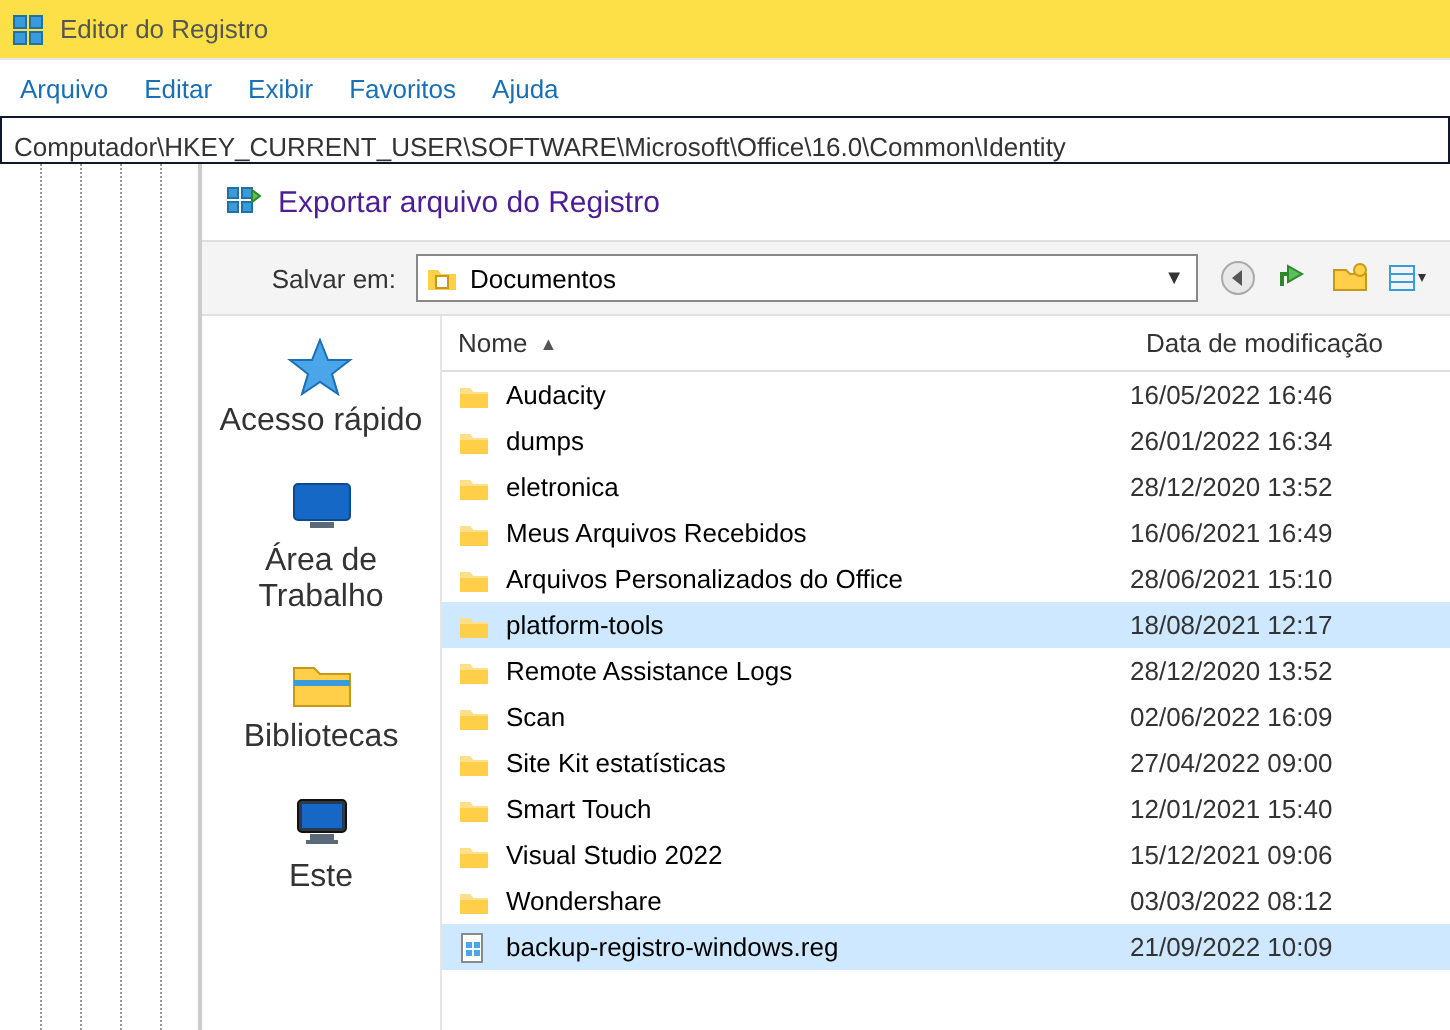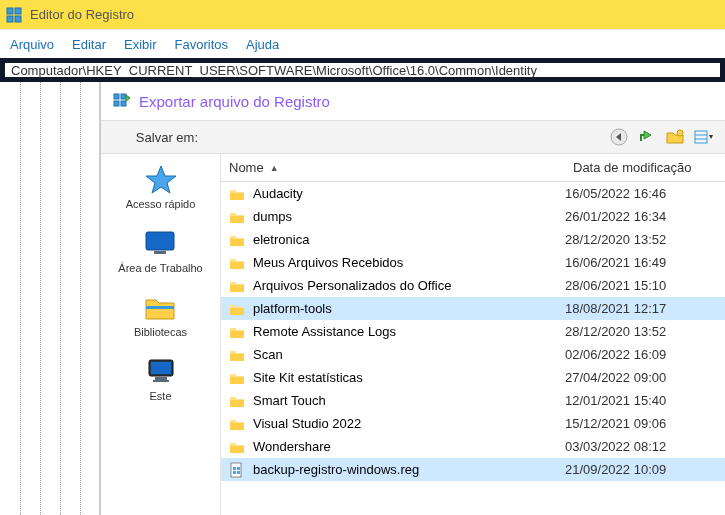--- a/index.html
+++ b/index.html
@@ -8,45 +8,45 @@
   
   .titlebar { height: 30px; display: flex; align-items: center; padding: 0 6px; background: #fde047; border-bottom: 1px solid #e5e5e5; }
   .titlebar .app-icon { width: 16px; height: 16px; margin-right: 8px; }
   .titlebar .title { color: #555; }
 
   
   .menubar { height: 28px; display: flex; align-items: center; padding: 0 10px; gap: 18px; color: #1a6fb5; }
   .menubar span { cursor: default; }
 
   
-  .addressbar { height: 24px; border: 5px solid #0f172a; display: flex; align-items: center; padding: 0 6px; font-size: 13px; color: #333; background: #fff; }
+  .addressbar { height: 24px; border: 1px solid #0f172a; display: flex; align-items: flex-end; padding: 0 6px; font-size: 13px; color: #333; background: #fff; }
 
   
   .workzone { position: relative; height: calc(515px - 30px - 28px - 24px); }
   .tree-stub { position: absolute; left: 0; top: 0; width: 100px; height: 100%; border-right: 1px solid #ccc; }
   .tree-stub .vline { position: absolute; top: 0; bottom: 0; border-left: 1px dotted #999; }
   .tree-stub .v1 { left: 20px; }
   .tree-stub .v2 { left: 40px; }
   .tree-stub .v3 { left: 60px; }
   .tree-stub .v4 { left: 80px; }
 
   .dialog { position: absolute; left: 100px; top: 0; right: 0; bottom: 0; background: #fff; border-left: 1px solid #ccc; display: flex; flex-direction: column; }
-  .dlg-title { display: flex; align-items: center; gap: 8px; padding: 10px 12px; font-size: 15px; color: #8b5cf6; }
+  .dlg-title { display: flex; align-items: center; gap: 8px; padding: 10px 12px; font-size: 15px; color: #4c1d95; }
   .dlg-title .dlg-icon { width: 18px; height: 18px; }
 
   .save-in-row { display: flex; align-items: center; padding: 6px 12px; gap: 10px; border-top: 1px solid #e0e0e0; border-bottom: 1px solid #e0e0e0; background: #f4f4f4; justify-content: space-between; }
   .save-in-label { color: #333; width: 85px; text-align: right; }
   .save-in-combo { flex: 1; height: 24px; border: 1px solid #888; background: #fff; display: flex; align-items: center; padding: 0 4px; gap: 6px; position: relative; }
   .save-in-combo .chev { position: absolute; right: 6px; font-size: 10px; color: #333; }
   .nav-icons { display: flex; align-items: center; gap: 8px; }
   .nav-icons .navbtn { width: 20px; height: 20px; display: flex; align-items: center; justify-content: center; }
 
   .dlg-body { flex: 1; display: flex; overflow: hidden; }
   .places { width: 120px; border-right: 1px solid #e5e5e5; display: flex; flex-direction: column; align-items: center; padding-top: 10px; gap: 18px; }
-  .place { display: flex; flex-direction: column; align-items: center; gap: 4px; text-align: center; color: #333; font-size: 11px; }
+  .place { display: flex; flex-direction: column; align-items: center; gap: 4px; text-align: center; color: #333; font-size: 16px; }
   .place .picon { width: 36px; height: 30px; display: flex; align-items: center; justify-content: center; }
 
   .filelist { flex: 1; overflow: hidden; }
   .fl-header { display: flex; border-bottom: 1px solid #ddd; font-size: 13px; color: #333; gap: 19px; }
   .fl-header .col-name { flex: 1; padding: 6px 8px; display:flex; align-items:center; gap:6px; }
   .fl-header .col-date { width: 160px; padding: 6px 8px; }
   .sort-caret { font-size: 9px; color: #555; }
 
   .fl-rows { }
   .row { display: flex; align-items: center; height: 23px; padding: 0 8px; }
@@ -159,20 +159,27 @@
   <div class="dialog">
     <div class="dlg-title">
       <svg class="dlg-icon">
           <use href="#sym-regexport"></use>
         </svg>
       <span>Exportar arquivo do Registro</span>
     </div>
 
     <div class="save-in-row">
       <span class="save-in-label">Salvar em:</span>
+      <div class="save-in-combo">
+        <svg width="16" height="16">
+            <use href="#sym-docfolder"></use>
+          </svg>
+        <span>Documentos</span>
+        <span class="chev">▼</span>
+      </div>
       <div class="nav-icons">
         <div class="navbtn">
             <svg width="20" height="20">
               <use href="#sym-back"></use>
             </svg>
           </div>
         <div class="navbtn">
             <svg width="20" height="20">
               <use href="#sym-up"></use>
             </svg>

